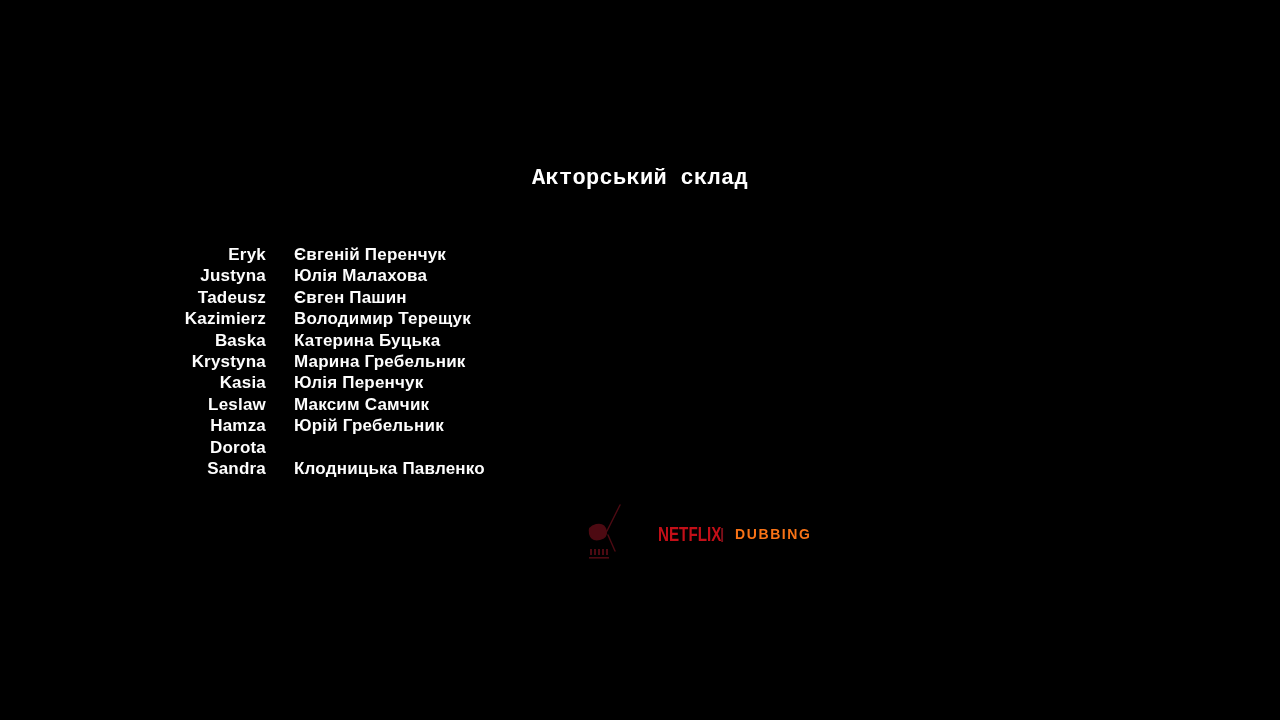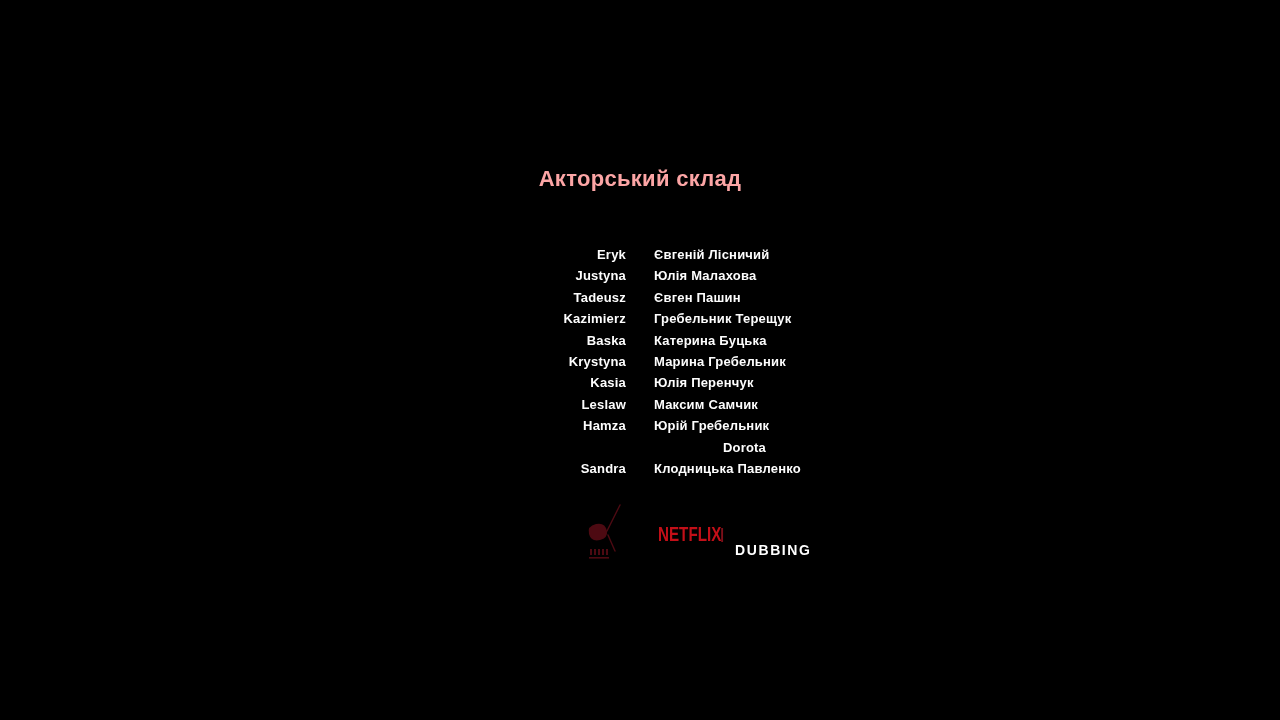--- a/index.html
+++ b/index.html
@@ -9,34 +9,35 @@
     background:#000000;
     overflow:hidden;
     font-family:"Liberation Sans", sans-serif;
     -webkit-font-smoothing:antialiased;
   }
   .title{
     position:absolute;
     top:166px;left:0;width:100%;
     margin:0;
     text-align:center;
-    color:#fca5a5;
+    color:#ffffff;
     font-size:22px;
     font-weight:600;
     letter-spacing:0.3px;
+    font-family:Liberation Mono, monospace;
   }
   .cast{
     position:absolute;
     top:244px;left:0;width:100%;
   }
   .cast-row{
     display:flex;
-    justify-content:center;
+    justify-content:flex-start;
     line-height:21.4px;
-    font-size:13px;
+    font-size:17px;
     font-weight:700;
     color:#fdfdfd;
   }
   .cast-row .char{
     width:280px;
     text-align:right;
     padding-right:14px;
     box-sizing:border-box;
     letter-spacing:0.2px;
   }
@@ -86,33 +87,33 @@
 </head>
 <body>
 
 <div class="screen">
 
   <h1 class="title">Акторський склад</h1>
 
   <div class="cast">
       <div class="cast-row">
         <div class="char">Eryk</div>
-        <div class="actor">Євгеній Лісничий</div>
+        <div class="actor">Євгеній Перенчук</div>
       </div>
       <div class="cast-row">
         <div class="char">Justyna</div>
         <div class="actor">Юлія Малахова</div>
       </div>
       <div class="cast-row">
         <div class="char">Tadeusz</div>
         <div class="actor">Євген Пашин</div>
       </div>
       <div class="cast-row">
         <div class="char">Kazimierz</div>
-        <div class="actor">Гребельник Терещук</div>
+        <div class="actor">Володимир Терещук</div>
       </div>
       <div class="cast-row">
         <div class="char">Baska</div>
         <div class="actor">Катерина Буцька</div>
       </div>
       <div class="cast-row">
         <div class="char">Krystyna</div>
         <div class="actor">Марина Гребельник</div>
       </div>
       <div class="cast-row">
@@ -149,15 +150,15 @@
         <rect x="16" y="46" width="2" height="6"></rect>
         <rect x="20" y="46" width="2" height="6"></rect>
         <rect x="24" y="46" width="2" height="6"></rect>
         <rect x="7" y="54" width="20" height="1.6"></rect>
       </g>
     </svg>
   </div>
 
   <span class="netflix" style="color: rgb(195, 15, 24);">NETFLIX</span>
   <span class="sep" style="color: rgb(124, 15, 24);">|</span>
-  <span class="dubbing" style="color: #ffffff; margin-top: 16px;">DUBBING</span>
+  <span class="dubbing" style="color: #f97316;">DUBBING</span>
 
 </div>
 
 </body></html>

